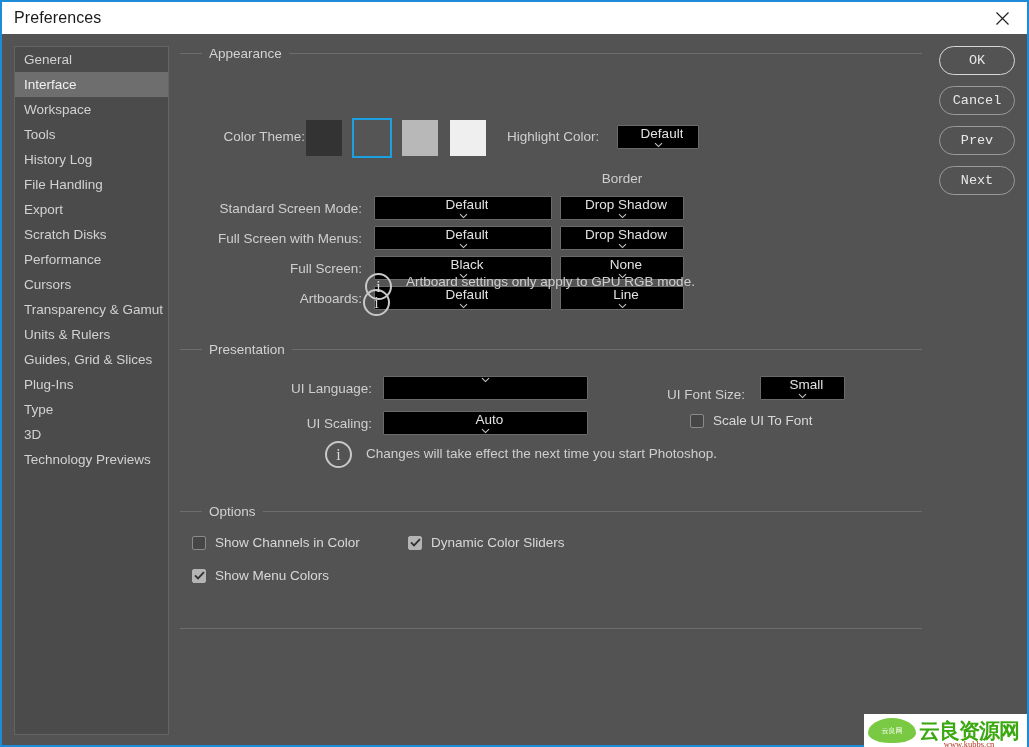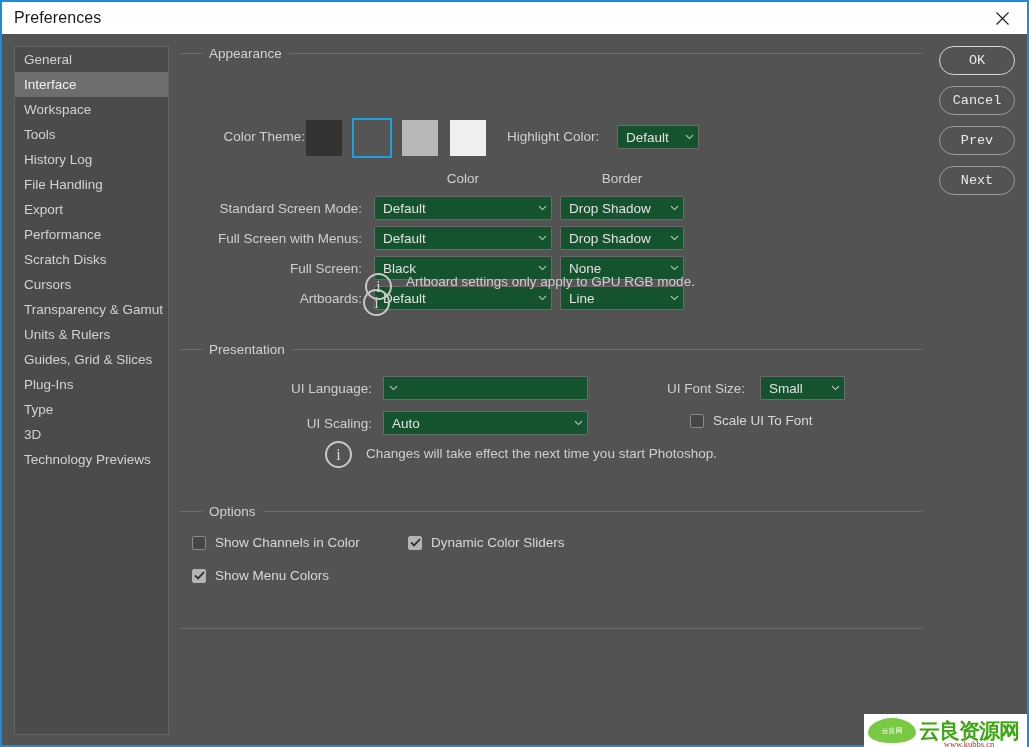--- a/index.html
+++ b/index.html
@@ -112,26 +112,27 @@
     font-size: 13.5px;
     color: #cfcfcf;
     text-align: center;
     line-height: 18px;
   }
 
   
   .dd {
     position: absolute;
     height: 24px;
-    background: #14532d;
+    background: #000000;
     border: 1px solid #6a6a6a;
     border-radius: 1px;
     display: flex;
     align-items: center;
     cursor: default;
+    flex-direction: column;
   }
   .dd .dtxt {
     flex: 1;
     padding-left: 8px;
     font-size: 13.5px;
     color: #e2e2e2;
     white-space: nowrap;
     overflow: hidden;
   }
   .dd .dchev {
@@ -271,22 +272,22 @@
   <div id="body">
 
     <div id="sidebar">
       <div class="side-item"><span>General</span></div>
       <div class="side-item sel"><span>Interface</span></div>
       <div class="side-item"><span>Workspace</span></div>
       <div class="side-item"><span>Tools</span></div>
       <div class="side-item"><span>History Log</span></div>
       <div class="side-item"><span>File Handling</span></div>
       <div class="side-item"><span>Export</span></div>
+      <div class="side-item"><span>Scratch Disks</span></div>
       <div class="side-item"><span>Performance</span></div>
-      <div class="side-item"><span>Scratch Disks</span></div>
       <div class="side-item"><span>Cursors</span></div>
       <div class="side-item"><span>Transparency &amp; Gamut</span></div>
       <div class="side-item"><span>Units &amp; Rulers</span></div>
       <div class="side-item"><span>Guides, Grid &amp; Slices</span></div>
       <div class="side-item"><span>Plug-Ins</span></div>
       <div class="side-item"><span>Type</span></div>
       <div class="side-item"><span>3D</span></div>
       <div class="side-item"><span>Technology Previews</span></div>
     </div>
 
@@ -306,21 +307,20 @@
         <div class="lbl" style="left:327px; top:83px;">Highlight Color:</div>
         <div class="dd" style="left:437px; top:81px; width:82px;">
           <span class="dtxt">Default</span>
           <span class="dchev">
             <svg width="9" height="6" viewBox="0 0 9 6">
                 <path d="M1 1.2 L4.5 4.6 L8 1.2" stroke="currentColor" stroke-width="1.1" fill="none"></path>
               </svg>
           </span>
         </div>
 
-        <div class="hdr" style="left:194px; top:126px; width:178px;">Color</div>
         <div class="hdr" style="left:380px; top:126px; width:124px;">Border</div>
 
         <div class="lbl r" style="left:0; top:155px; width:182px;">Standard Screen Mode:</div>
         <div class="dd" style="left:194px; top:152px; width:178px;">
           <span class="dtxt">Default</span>
           <span class="dchev">
               <svg width="9" height="6" viewBox="0 0 9 6">
                 <path d="M1 1.2 L4.5 4.6 L8 1.2" stroke="currentColor" stroke-width="1.1" fill="none"></path>
               </svg>
             </span>
@@ -401,21 +401,21 @@
 
         <div class="lbl r" style="left:0; top:39px; width:192px;">UI Language:</div>
         <div class="dd" style="left:203px; top:36px; width:205px;">
           <span class="dchev">
               <svg width="9" height="6" viewBox="0 0 9 6">
                 <path d="M1 1.2 L4.5 4.6 L8 1.2" stroke="currentColor" stroke-width="1.1" fill="none"></path>
               </svg>
             </span>
         </div>
 
-        <div class="lbl" style="left:487px; top:39px;">UI Font Size:</div>
+        <div class="lbl" style="left:487px; top:45px;">UI Font Size:</div>
         <div class="dd" style="left:580px; top:36px; width:85px;">
           <span class="dtxt">Small</span>
           <span class="dchev">
               <svg width="9" height="6" viewBox="0 0 9 6">
                 <path d="M1 1.2 L4.5 4.6 L8 1.2" stroke="currentColor" stroke-width="1.1" fill="none"></path>
               </svg>
             </span>
         </div>
 
         <div class="lbl r" style="left:0; top:74px; width:192px;">UI Scaling:</div>

